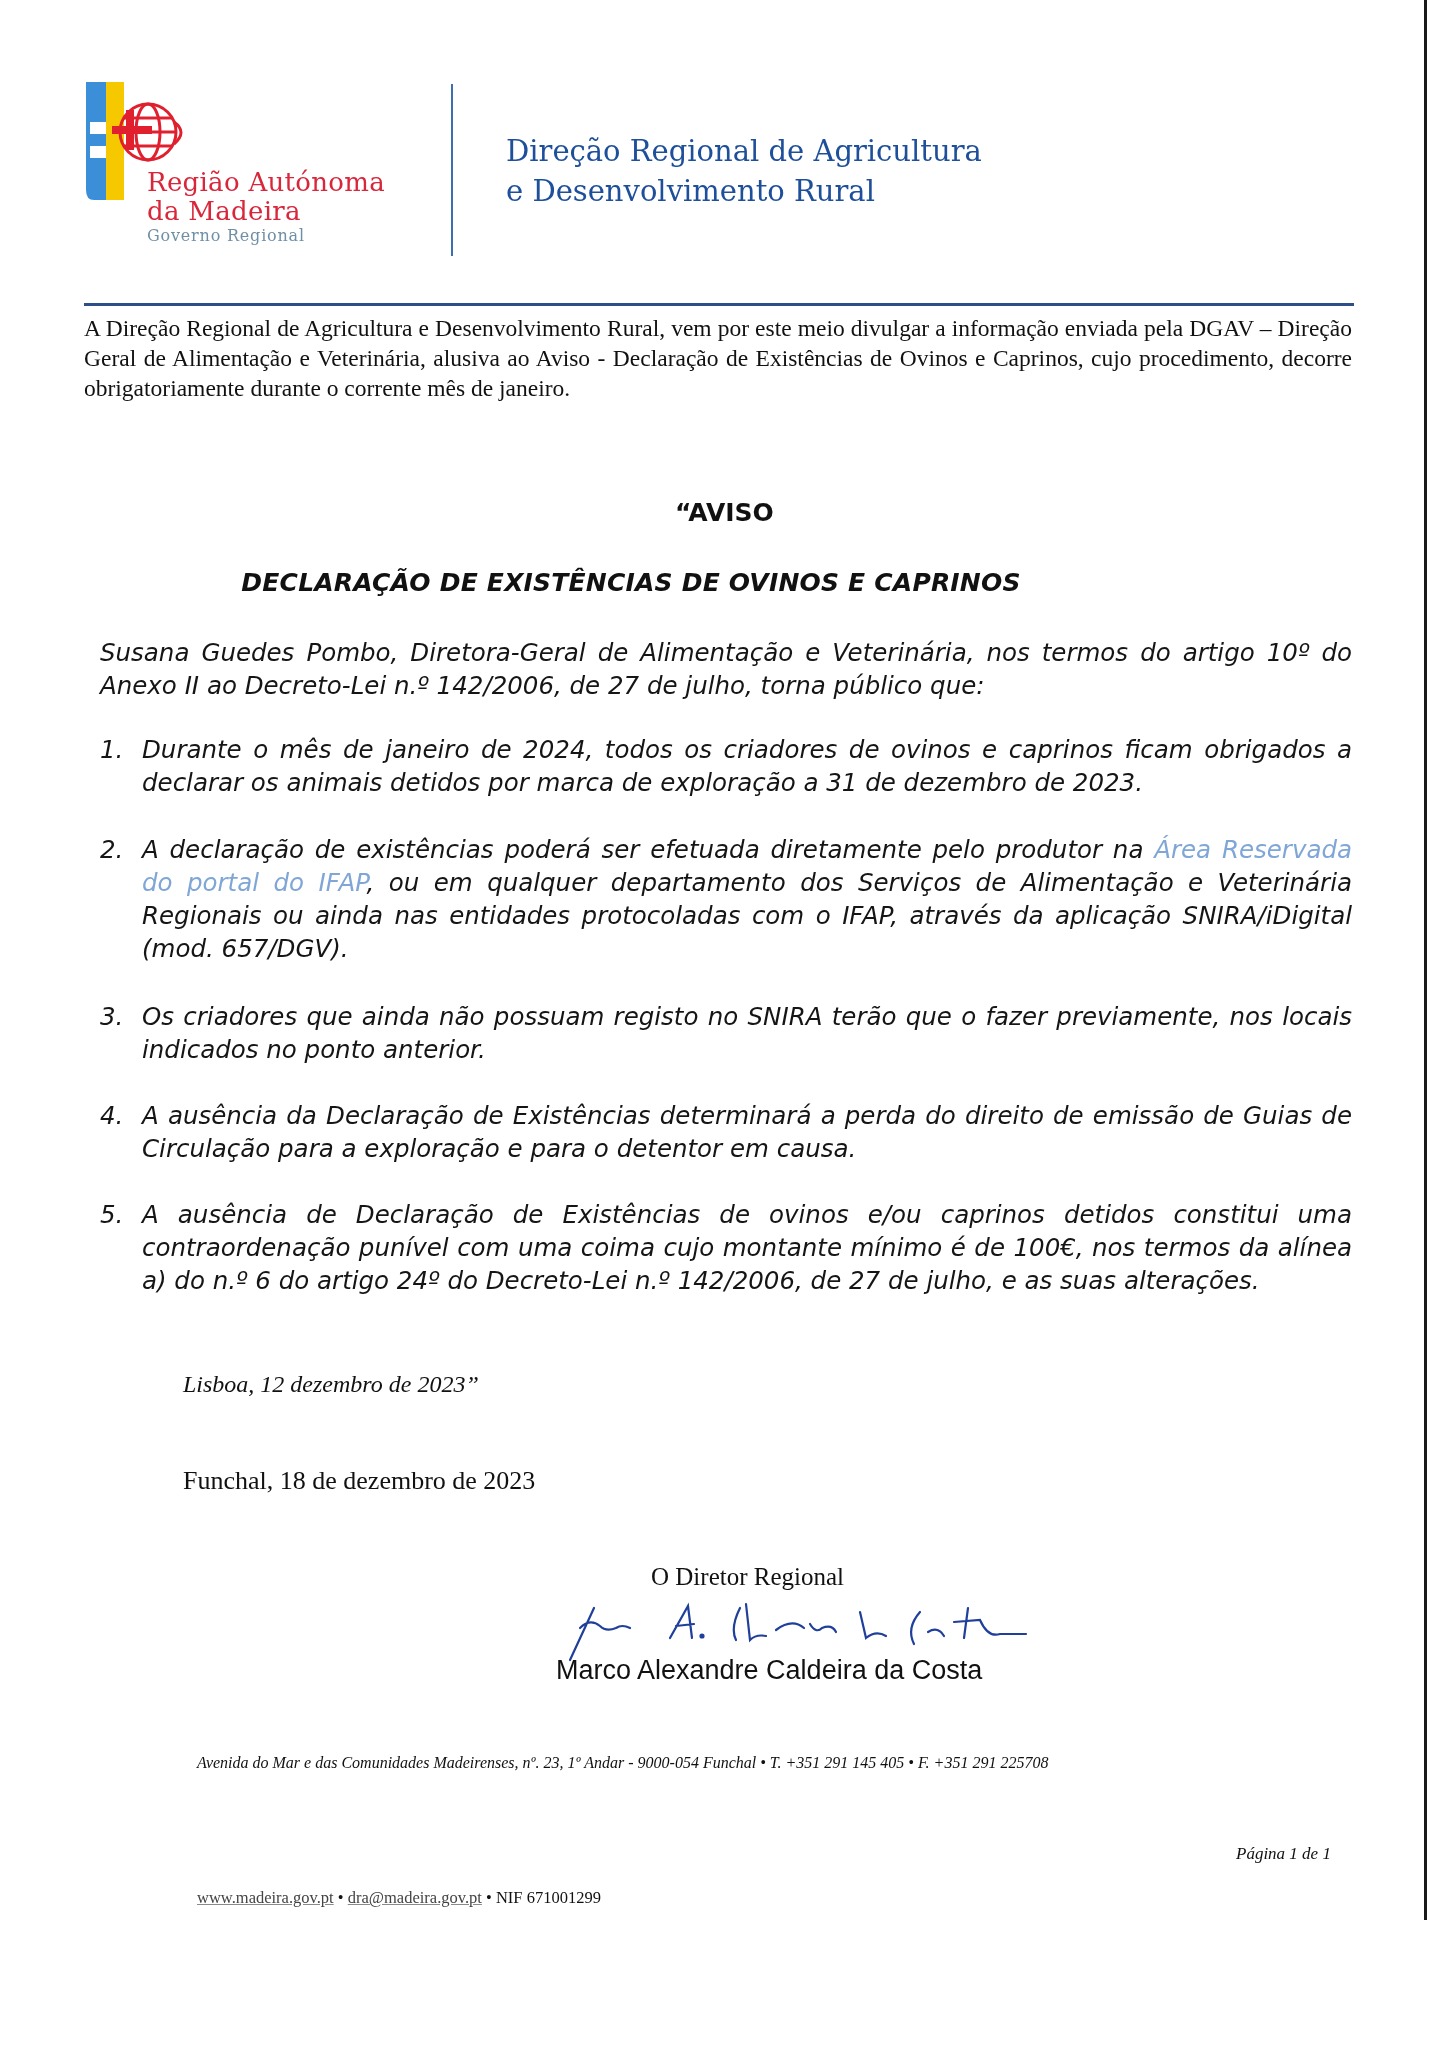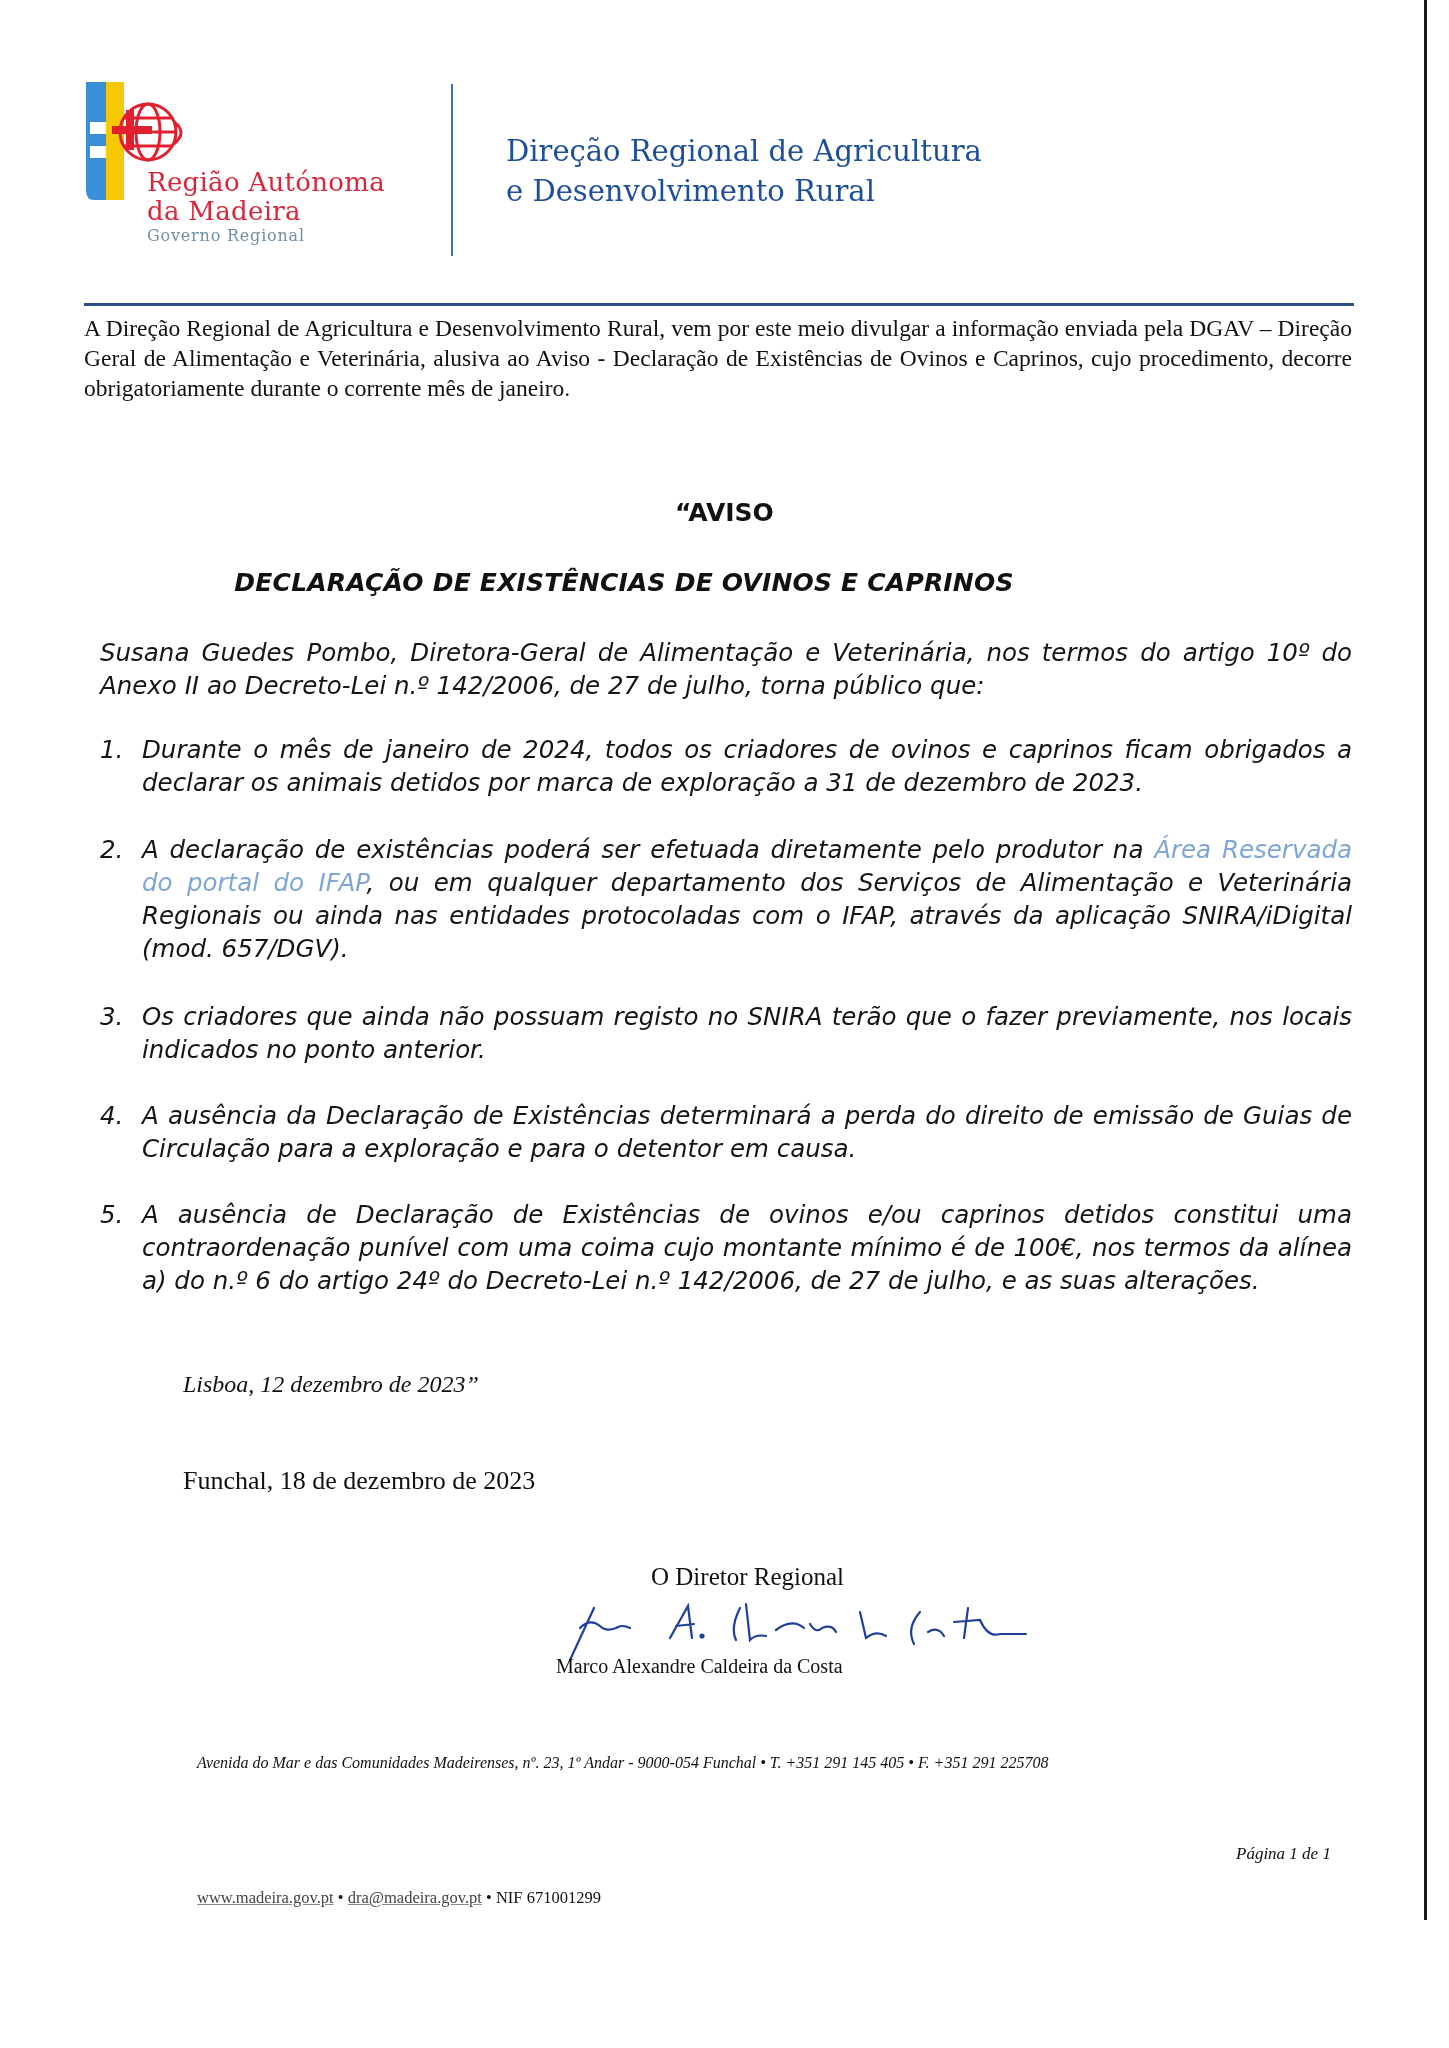--- a/index.html
+++ b/index.html
@@ -20,38 +20,38 @@
   .dept { left: 506px; top: 131px; font-family: "DejaVu Serif", serif; color: #1e4f9a; }
   .dept-l1 { font-size: 31px; line-height: 40px; }
   .dept-l2 { font-size: 35px; line-height: 42px; font-weight: bold; }
   .dept-l3, .dept-l4 { font-size: 29px; line-height: 40px; }
 
   .header-hline { left: 84px; top: 303px; width: 1270px; height: 3px; background: #2b4f86; }
 
   .intro { left: 84px; top: 313px; width: 1268px; font-family: "Liberation Serif", serif; font-size: 23.5px; line-height: 30px; text-align: justify; text-align-last: left; }
 
   .aviso-title { left: 0; width: 1449px; top: 498px; text-align: center; font-family: "DejaVu Sans", sans-serif; font-weight: bold; font-size: 25px; }
-  .aviso-subtitle { left: 0; width: 1248px; top: 568px; text-align: center; font-family: "DejaVu Sans", sans-serif; font-weight: bold; font-style: italic; font-size: 25px; letter-spacing: 0.2px; }
+  .aviso-subtitle { left: 7px; width: 1248px; top: 568px; text-align: center; font-family: "DejaVu Sans", sans-serif; font-weight: bold; font-style: italic; font-size: 25px; letter-spacing: 0.2px; }
 
   .body-font { font-family: "DejaVu Sans", sans-serif; font-style: italic; font-size: 24.5px; line-height: 33px; color: #151515; }
 
   .preamble { left: 100px; top: 636px; width: 1252px; text-align: justify; text-align-last: left; }
 
   .list { left: 100px; width: 1252px; margin: 0; padding: 0; list-style: none; }
   .list-item { position: absolute; left: 0; width: 1252px; }
   .list-num { position: absolute; left: 0; top: 0; width: 40px; }
   .list-text { position: absolute; left: 42px; width: 1210px; text-align: justify; text-align-last: left; }
   .link { color: #7fa6d6; }
 
   .lisboa { left: 183px; top: 1371px; font-family: "Liberation Serif", serif; font-style: italic; font-size: 24px; }
   .funchal { left: 183px; top: 1466px; font-family: "Liberation Serif", serif; font-size: 26px; }
 
   .director-title { left: 651px; top: 1563px; font-family: "Liberation Serif", serif; font-size: 25px; }
   .signature { left: 560px; top: 1598px; width: 470px; height: 70px; }
-  .director-name { left: 556px; top: 1655px; font-family: Liberation Serif, serif; font-size: 20px; }
+  .director-name { left: 556px; top: 1655px; font-family: Liberation Sans, sans-serif; font-size: 27px; }
 
   .page-num { left: 1236px; top: 1844px; font-family: "Liberation Serif", serif; font-style: italic; font-size: 17px; }
   .footer-l1 { left: 197px; top: 1754px; font-family: "Liberation Serif", serif; font-size: 16px; white-space: nowrap; font-style: italic; }
   .footer-l2 { left: 197px; top: 1888px; font-family: "Liberation Serif", serif; font-size: 16.5px; white-space: nowrap; }
   .u { text-decoration: underline; text-decoration-color: #8a8a8a; color: #444; }
 </style>
 </head>
 <body>
 
 <div class="abs edge-line"></div>

